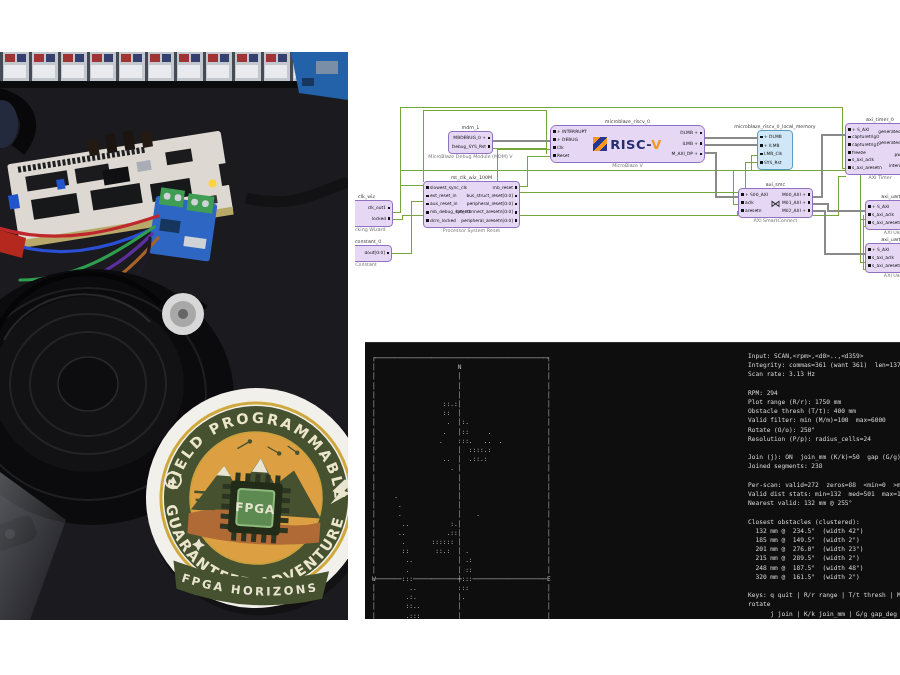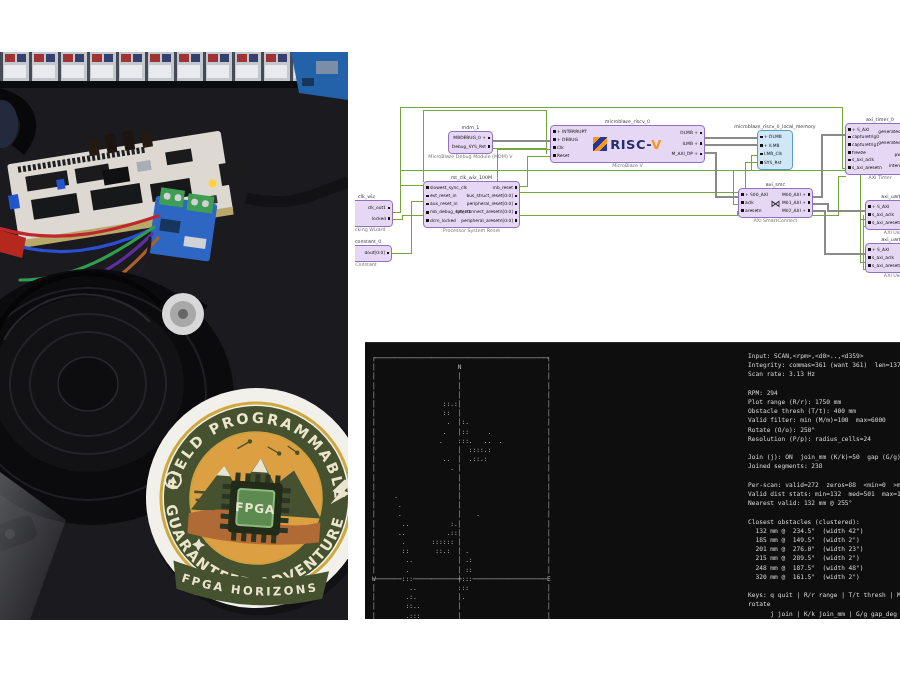--- a/index.html
+++ b/index.html
@@ -327,21 +327,21 @@
           </div>
         </div>
         <div class="blk" style="left: 93px; top: 131px; width: 45px; height: 23px;">
           <div class="blk-title">mdm_1</div>
           <div class="blk-cap">MicroBlaze Debug Module (MDM) V</div>
           <div class="ports R">
             <span>MBDEBUG_0 +</span>
             <span>Debug_SYS_Rst</span>
           </div>
         </div>
-        <div class="blk" style="left: 195px; top: 125px; width: 155px; height: 38px;">
+        <div class="blk" style="left: 195px; top: 125px; width: 155px; height: 38px; border-radius: 6px;">
           <div class="blk-title">microblaze_riscv_0</div>
           <div class="blk-cap">MicroBlaze V</div>
           <div class="ports L">
             <span>+ INTERRUPT</span>
             <span>+ DEBUG</span>
             <span>Clk</span>
             <span>Reset</span>
           </div>
           <div class="ports R">
             <span>DLMB +</span>

